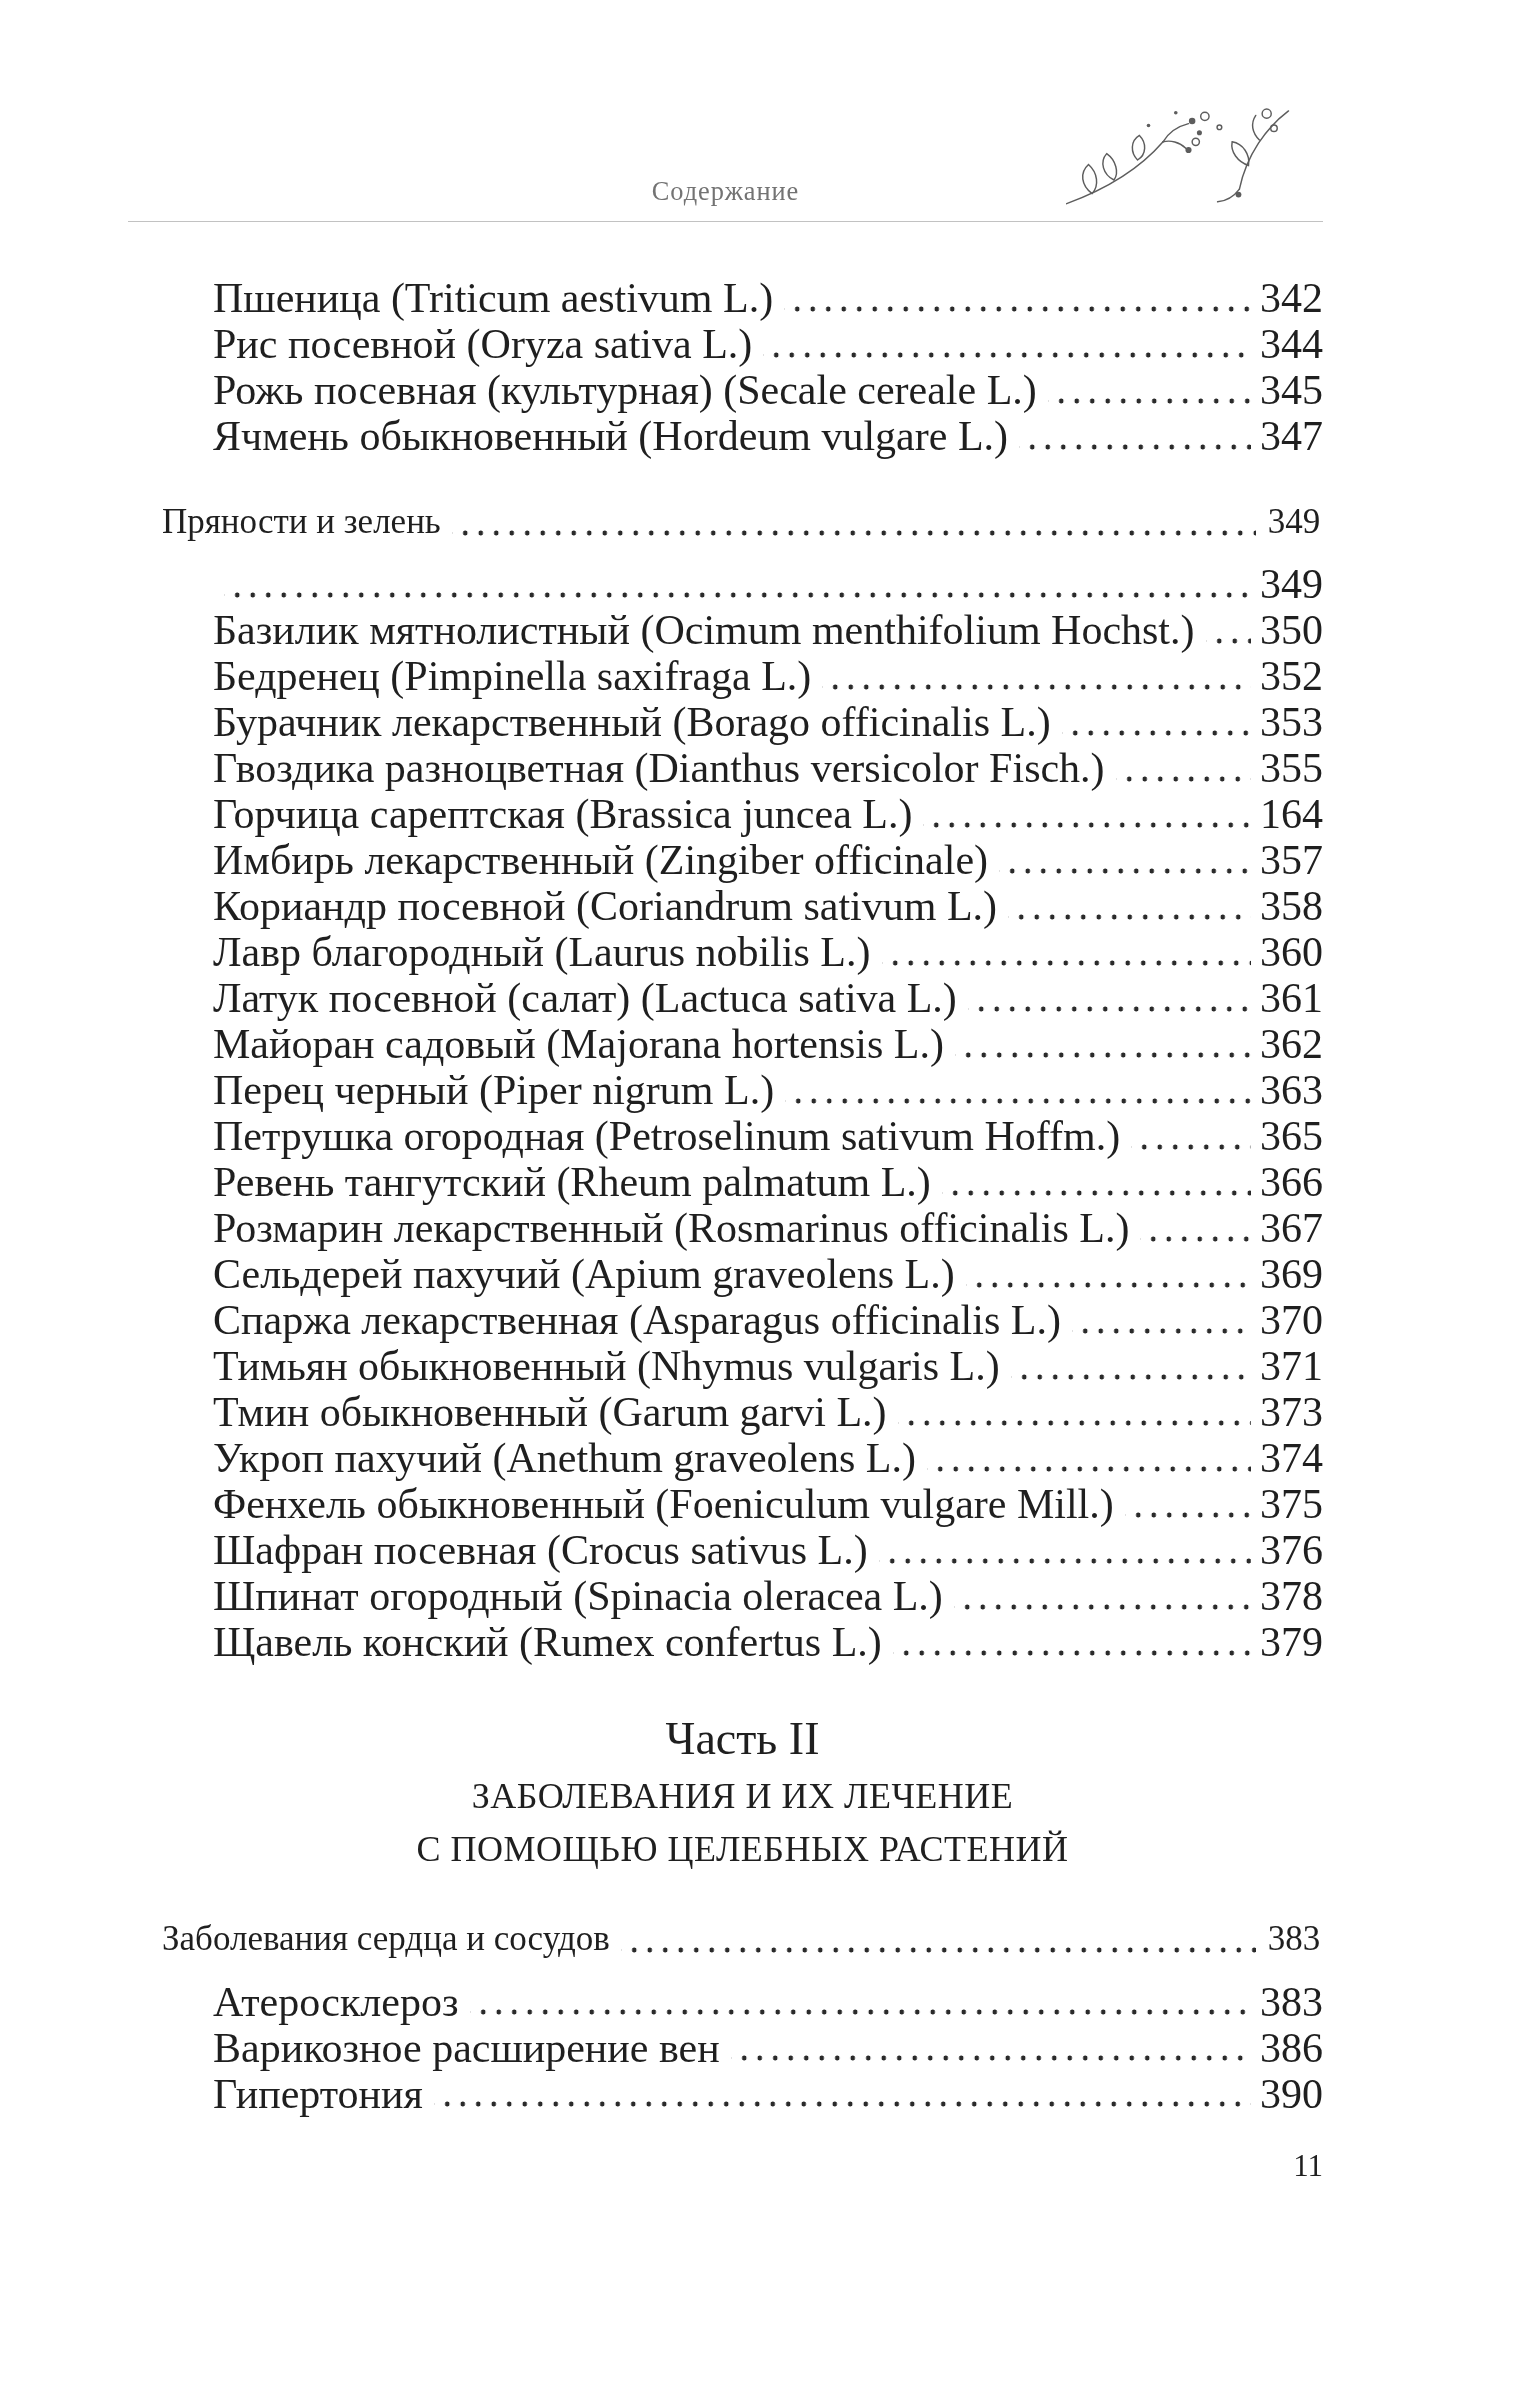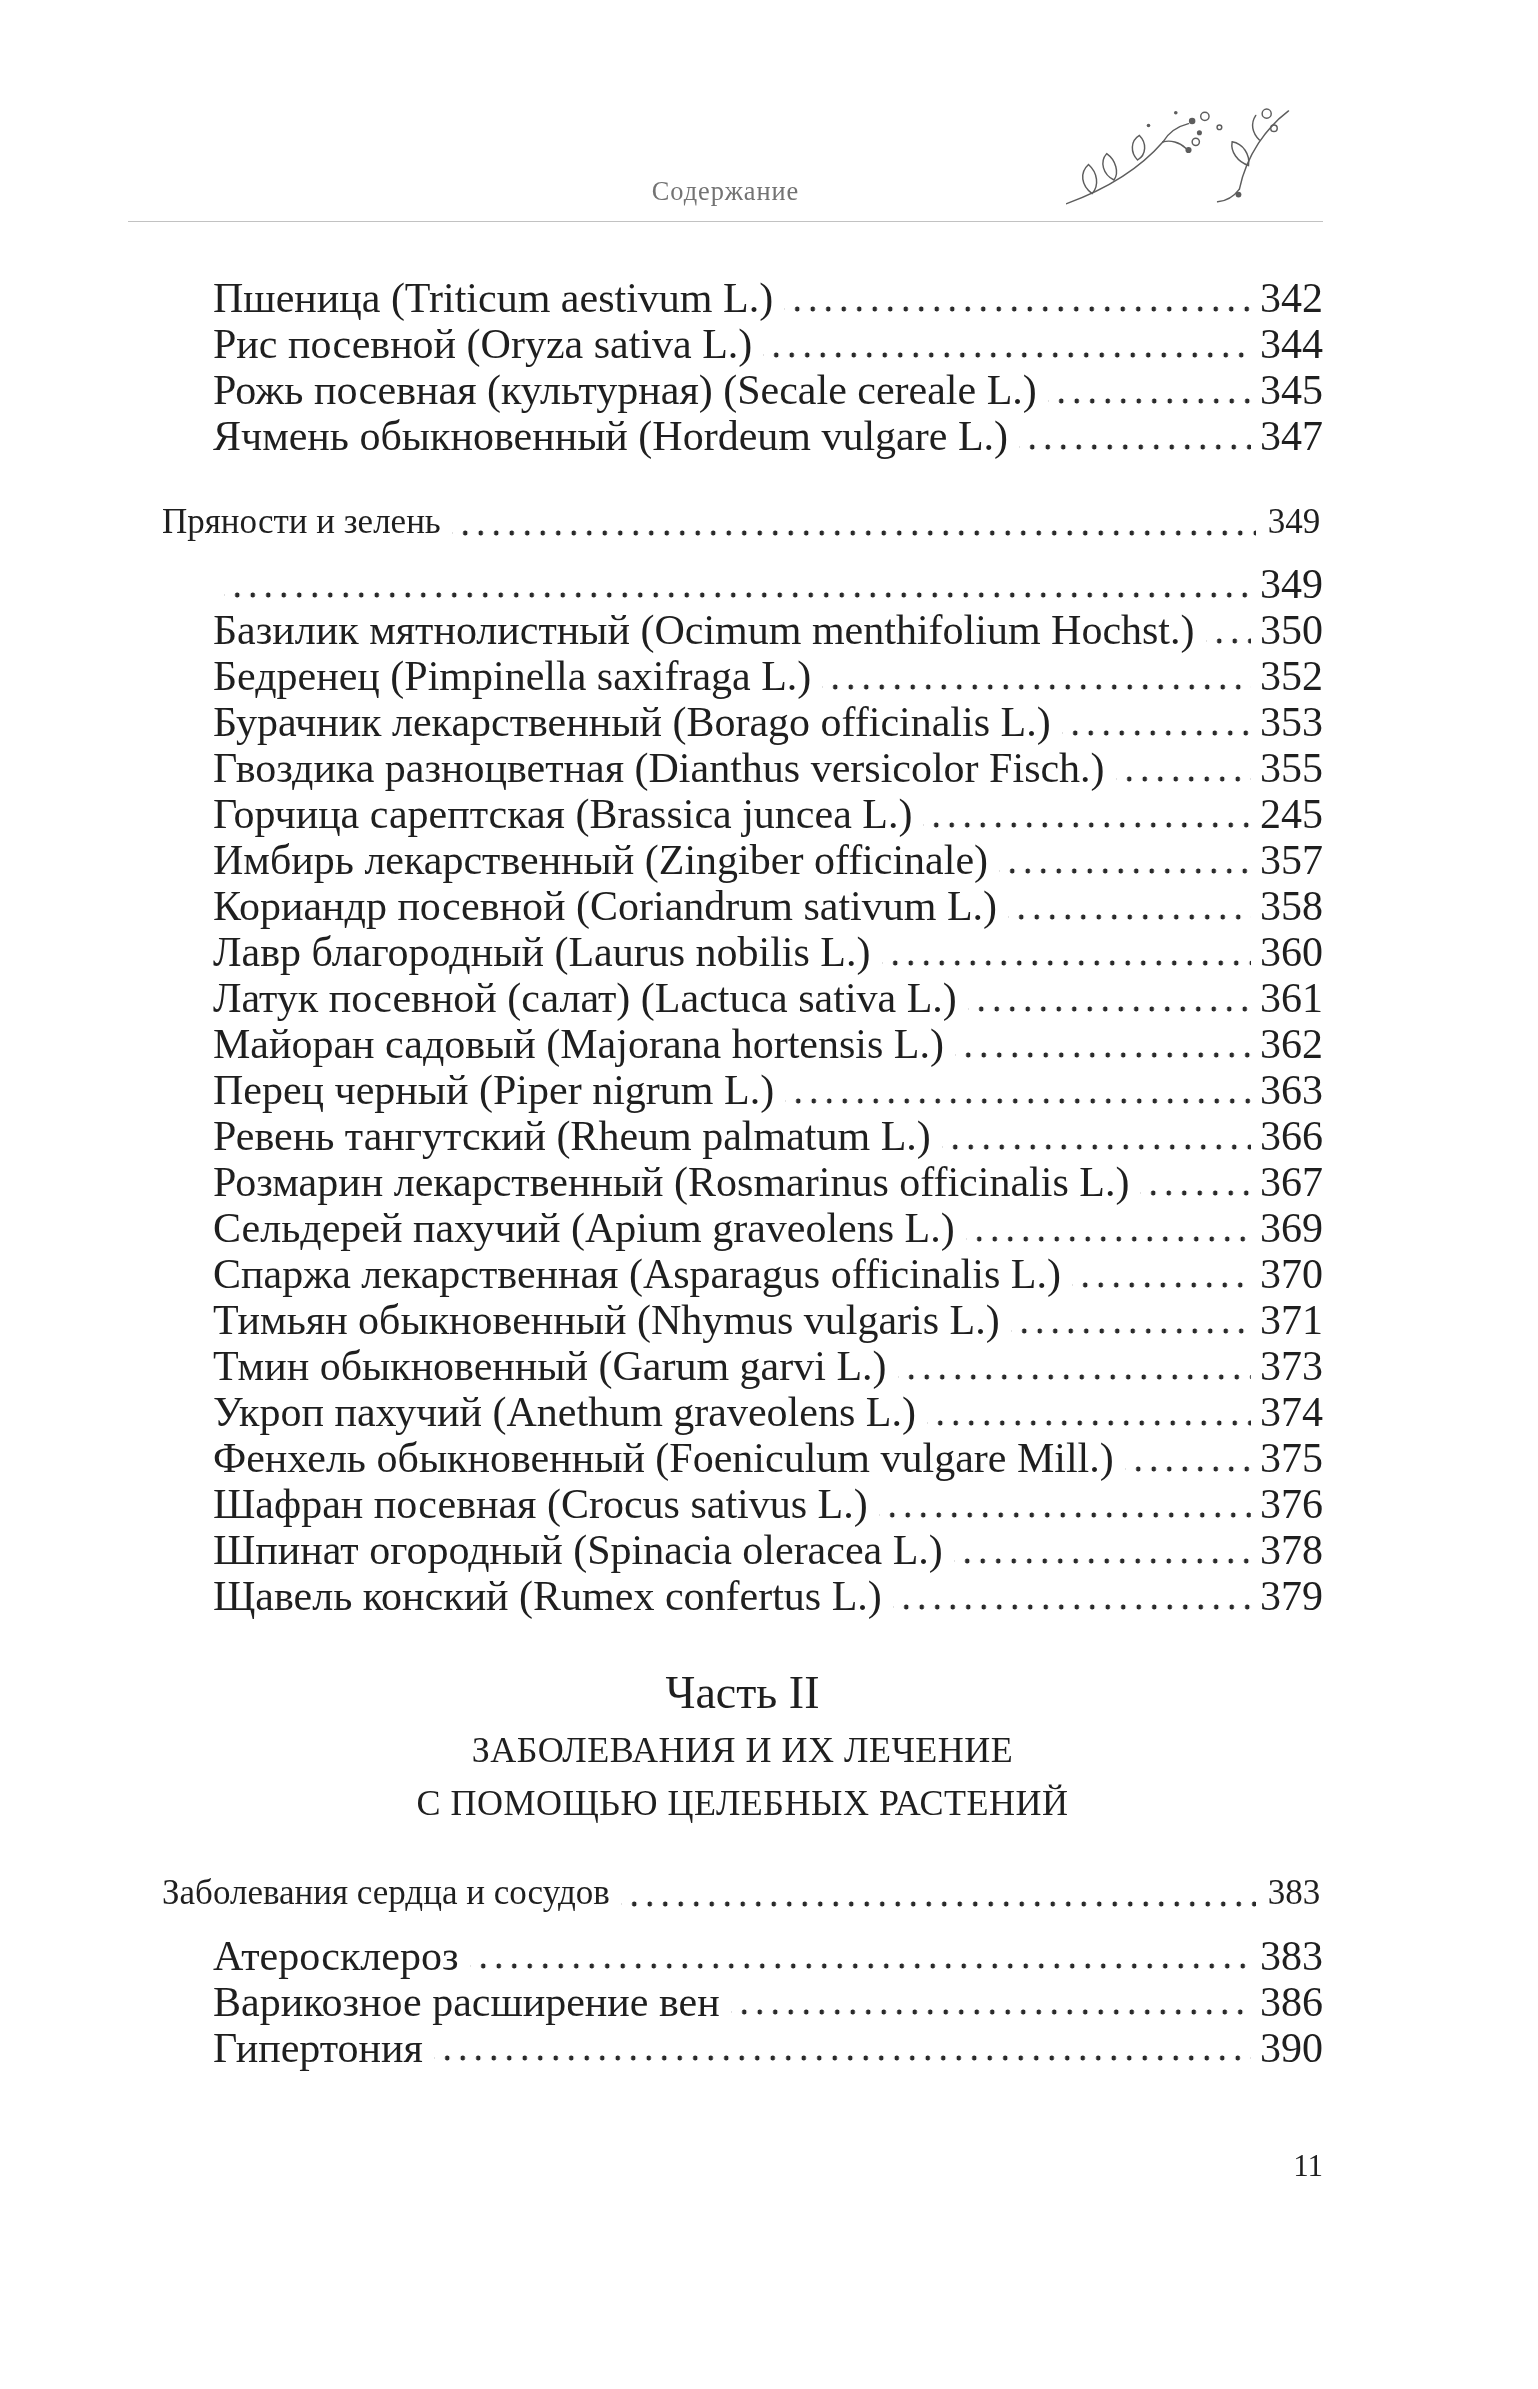--- a/index.html
+++ b/index.html
@@ -158,21 +158,21 @@
     <span class="toc-page">353</span>
   </div>
       <div class="toc-row toc-entry">
     <span class="toc-title">Гвоздика разноцветная (Dianthus versicolor Fisch.)</span>
     <span class="toc-leader"></span>
     <span class="toc-page">355</span>
   </div>
       <div class="toc-row toc-entry">
     <span class="toc-title">Горчица сарептская (Brassica juncea L.)</span>
     <span class="toc-leader"></span>
-    <span class="toc-page">245</span>
+    <span class="toc-page">164</span>
   </div>
       <div class="toc-row toc-entry">
     <span class="toc-title">Имбирь лекарственный (Zingiber officinale)</span>
     <span class="toc-leader"></span>
     <span class="toc-page">357</span>
   </div>
       <div class="toc-row toc-entry">
     <span class="toc-title">Кориандр посевной (Coriandrum sativum L.)</span>
     <span class="toc-leader"></span>
     <span class="toc-page">358</span>
@@ -189,20 +189,25 @@
   </div>
       <div class="toc-row toc-entry">
     <span class="toc-title">Майоран садовый (Majorana hortensis L.)</span>
     <span class="toc-leader"></span>
     <span class="toc-page">362</span>
   </div>
       <div class="toc-row toc-entry">
     <span class="toc-title">Перец черный (Piper nigrum L.)</span>
     <span class="toc-leader"></span>
     <span class="toc-page">363</span>
+  </div>
+      <div class="toc-row toc-entry">
+    <span class="toc-title">Петрушка огородная (Petroselinum sativum Hoffm.)</span>
+    <span class="toc-leader"></span>
+    <span class="toc-page">365</span>
   </div>
       <div class="toc-row toc-entry">
     <span class="toc-title">Ревень тангутский (Rheum palmatum L.)</span>
     <span class="toc-leader"></span>
     <span class="toc-page">366</span>
   </div>
       <div class="toc-row toc-entry">
     <span class="toc-title">Розмарин лекарственный (Rosmarinus officinalis L.)</span>
     <span class="toc-leader"></span>
     <span class="toc-page">367</span>

